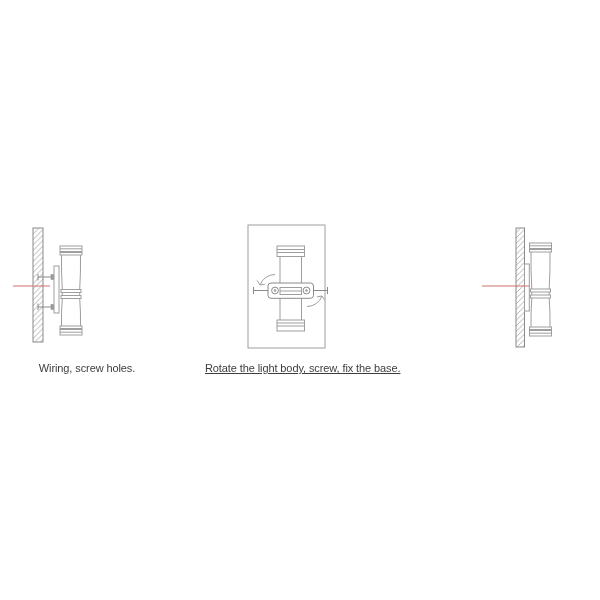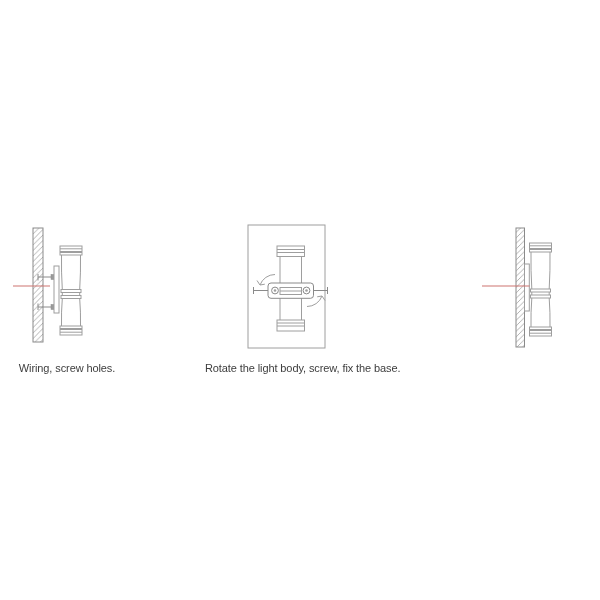--- a/index.html
+++ b/index.html
@@ -34,22 +34,22 @@
   .caption{
     position:absolute;
     top:361px;
     font-size:11px;
     line-height:14px;
     color:var(--caption);
     text-align:center;
     letter-spacing:-0.1px;
     white-space:nowrap;
   }
-  #caption-1{left:4px;width:126px;}
-  #caption-2{left:205px;width:170px;}
+  #caption-1{left:24px;width:126px;}
+  #caption-2{left:205px;width:170px;text-decoration:underline;}
   #caption-3{left:457px;width:130px;}
 </style>
 </head>
 <body>
 
 <div class="canvas">
 
   <svg id="svg-step1" class="step-svg" width="110" height="126" viewBox="0 0 110 126">
     <defs>
       <pattern id="hatch1" patternUnits="userSpaceOnUse" width="5.5" height="5.5">

